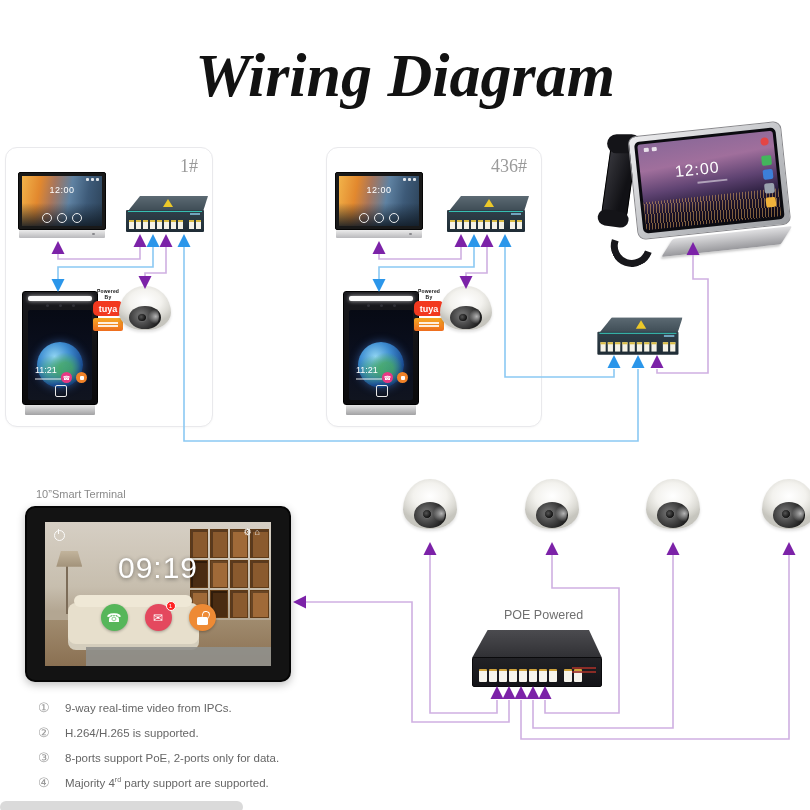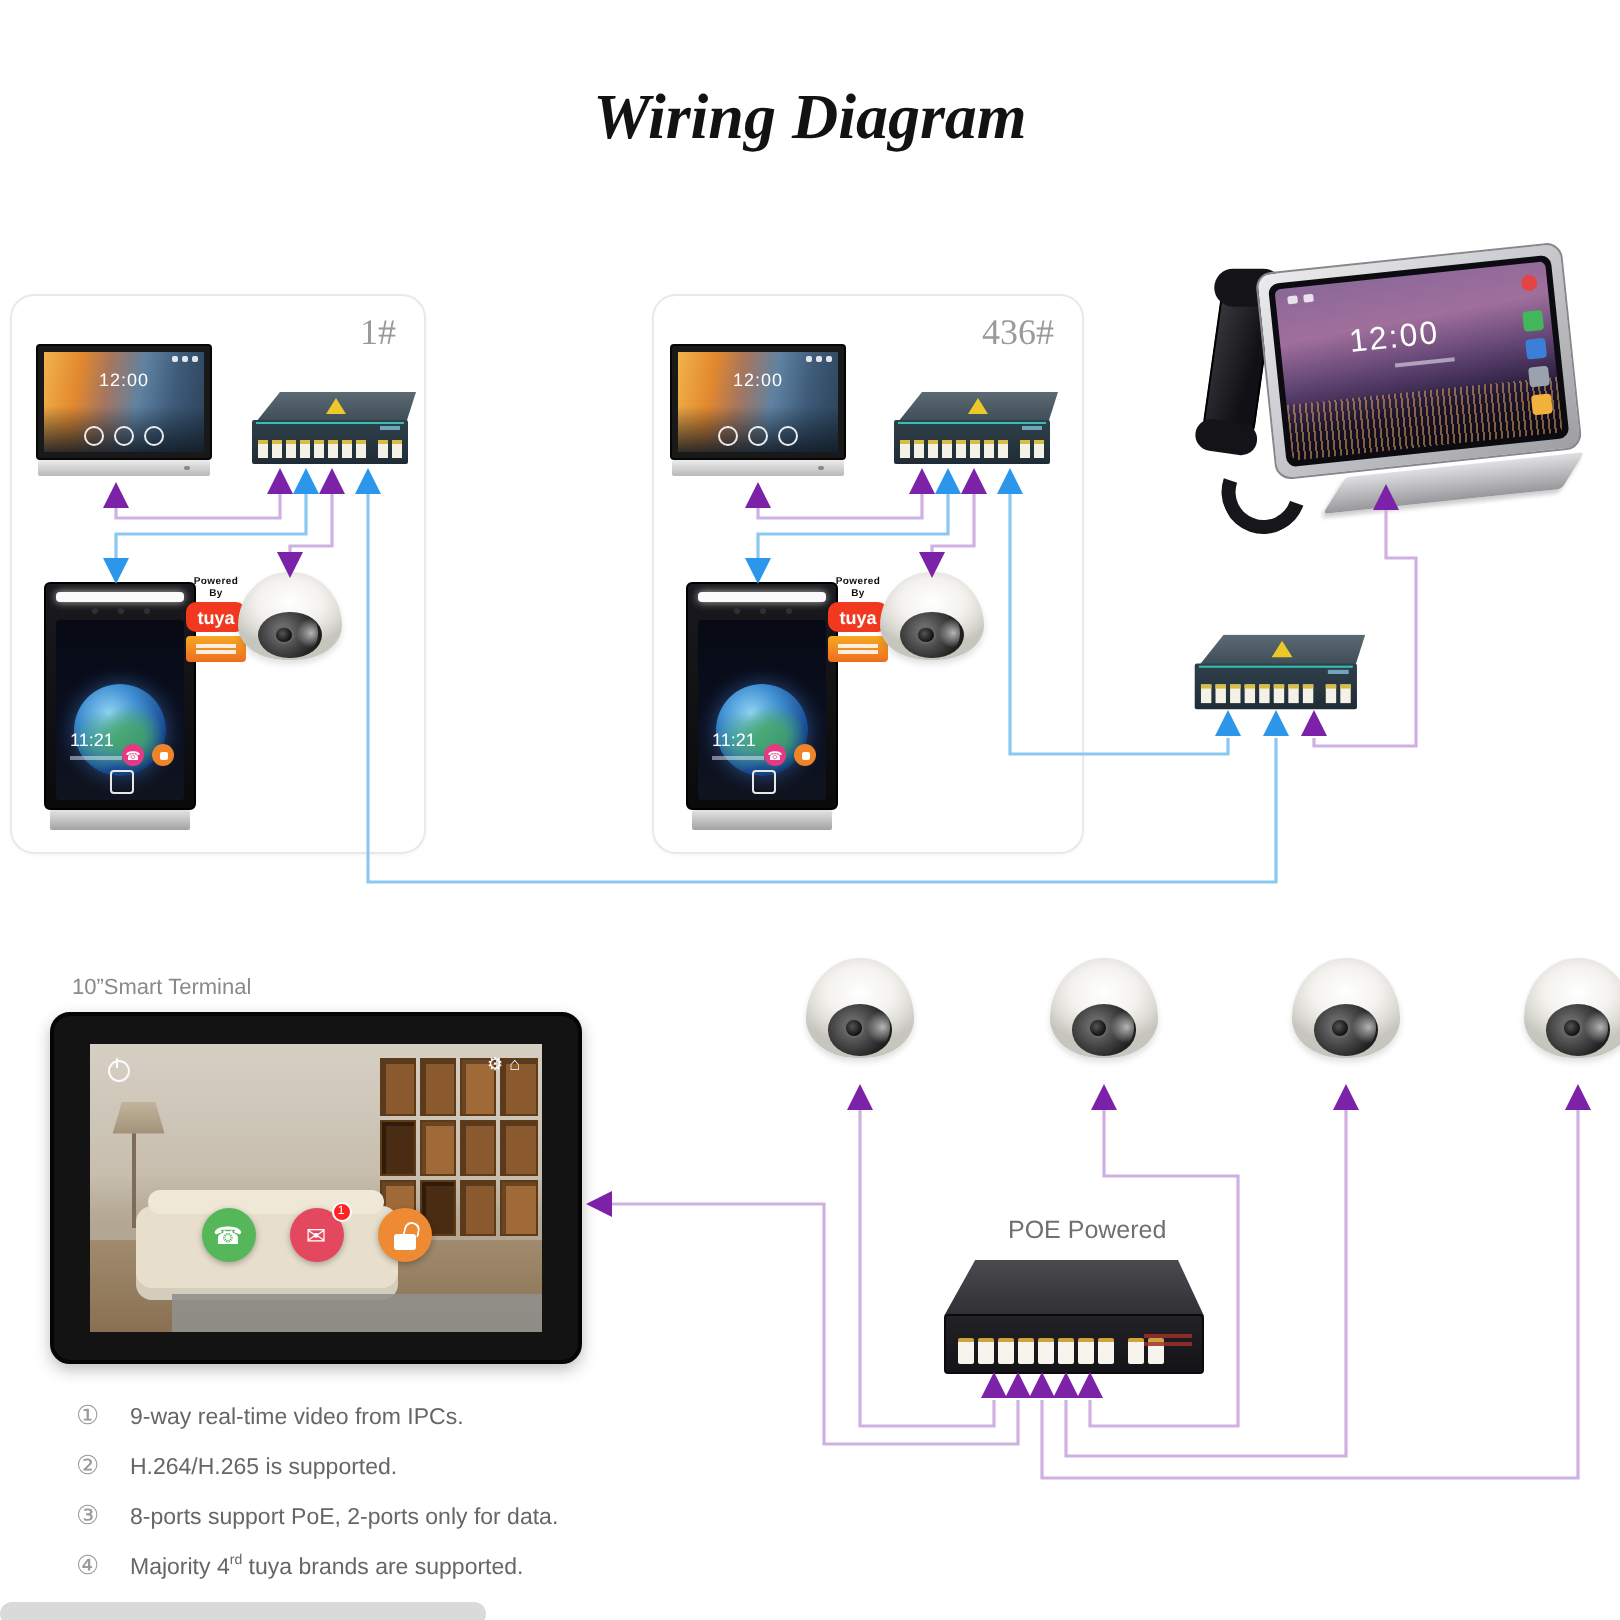--- a/index.html
+++ b/index.html
@@ -2,21 +2,21 @@
 <html><head>
 <meta charset="utf-8">
 <style>
   html,body{margin:0;padding:0;background:#fff}
   .stage{position:relative;width:810px;height:810px;background:#fff;overflow:hidden;
          font-family:"Liberation Sans",sans-serif}
 
   
   .title{position:absolute;top:40px;left:0;width:100%;text-align:center;
          font-family:"Liberation Serif",serif;font-style:italic;font-weight:bold;
-         font-size:32px;color:#121212;letter-spacing:0}
+         font-size:62px;color:#121212;letter-spacing:0}
 
   
   .apt{position:absolute;top:147px;height:278px;background:#fff;border:1px solid #e9e9ec;
        border-radius:12px;box-shadow:0 1px 2px rgba(0,0,0,.03)}
   .apt-label{position:absolute;top:8px;right:14px;font-family:"Liberation Serif",serif;
              font-size:18px;color:#9a9a9a}
 
   
   .monitor{position:absolute;width:88px;height:66px}
   .mon-frame{position:absolute;left:0;right:0;top:0;bottom:8px;background:#191919;
@@ -454,20 +454,21 @@
           <i></i>
           <i></i>
           <i></i>
       </div>
       <div class="tb-lamp-pole"></div>
       <div class="tb-lamp-shade"></div>
       <div class="tb-sofa"></div>
       <div class="tb-rug"></div>
       <div class="tb-power"></div>
       <div class="tb-topright"><span>⚙</span><span>⌂</span></div>
+      <div class="tb-time">09:19</div>
       <div class="tb-btns">
         <div class="tb-btn tb-btn-call">
             <span>☎</span>
           </div>
         <div class="tb-btn tb-btn-msg">
             <span>✉</span>
           <span class="tb-badge">1</span>
         </div>
         <div class="tb-btn tb-btn-unlock">
           <span class="tb-lock"></span>
@@ -534,21 +535,21 @@
     <div class="note-row">
       <span class="note-num">②</span>
       <span class="note-text">H.264/H.265 is supported.</span>
     </div>
     <div class="note-row">
       <span class="note-num">③</span>
       <span class="note-text">8-ports support PoE, 2-ports only for data.</span>
     </div>
     <div class="note-row">
       <span class="note-num">④</span>
-      <span class="note-text"><span>Majority 4</span><sup>rd</sup><span> tuya brands are supported.</span></span>
+      <span class="note-text"><span>Majority 4</span><sup>rd</sup><span> party support are supported.</span></span>
     </div>
   </div>
 
   <div class="bottom-strip"></div>
 
   <svg class="wires" width="810" height="810" viewBox="0 0 810 810">
 
     <polyline class="ln-p" points="58,253 58,259 140,259 140,246"></polyline>
     <polyline class="ln-b" points="153,246 153,267 58,267 58,280"></polyline>
     <polyline class="ln-p" points="166,246 166,273 145,273 145,277"></polyline>

